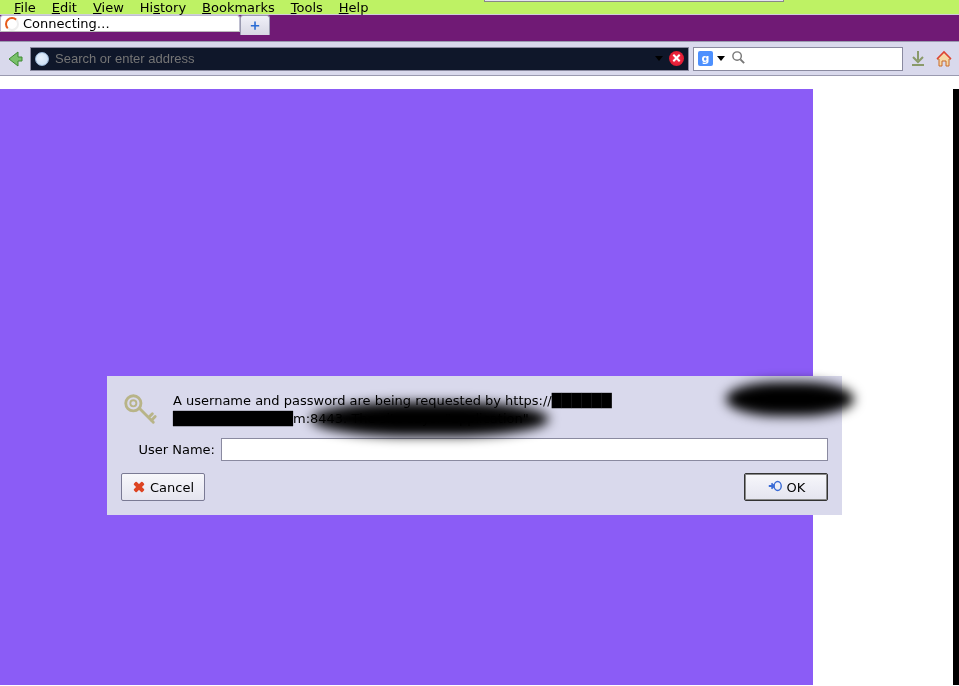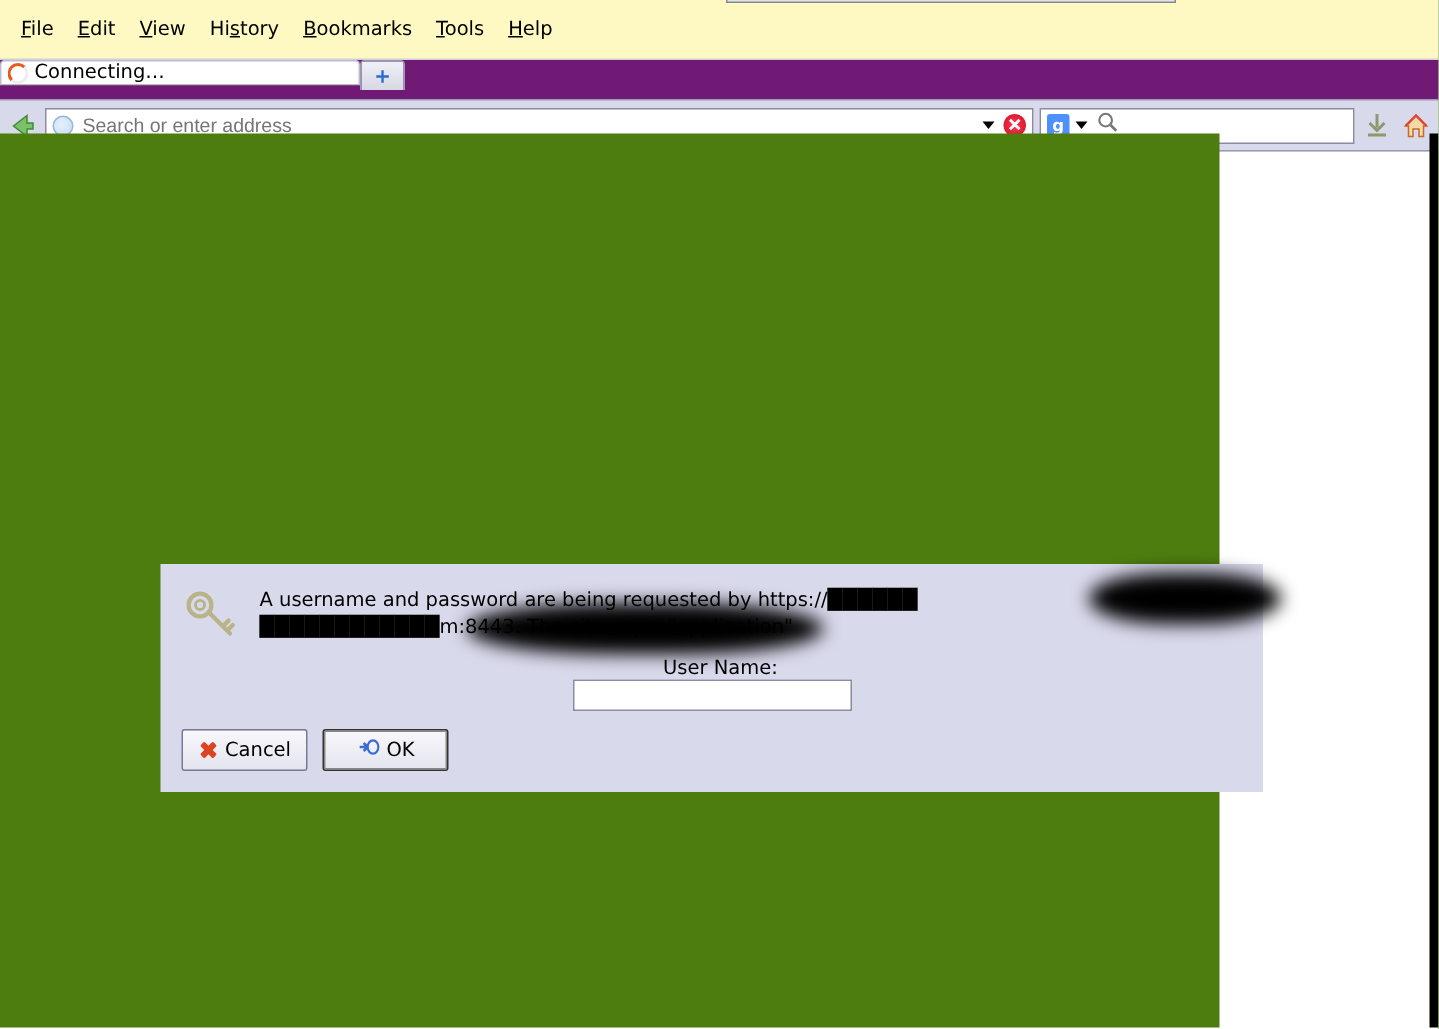--- a/index.html
+++ b/index.html
@@ -10,22 +10,22 @@
     font-size: 13px;
     background: #fff;
     width: 959px;
     height: 686px;
     overflow: hidden;
     position: relative;
   }
 
   
   .menubar {
-    background: #fef9c3;
-    height: 40px;
+    background: #bef264;
+    height: 15px;
     display: flex;
     align-items: center;
     padding: 0 6px;
     border-bottom: 1px solid #d0d0d8;
     position: relative;
   }
   .menubar-item {
     padding: 4px 8px;
     color: #000;
     cursor: pointer;
@@ -98,21 +98,21 @@
     border-bottom: 1px solid #9a9ab0;
   }
   .nav-icon {
     width: 22px; height: 22px;
     display: flex; align-items: center; justify-content: center;
     cursor: pointer;
   }
   .urlbox {
     flex: 1;
     height: 24px;
-    background: #ffffff;
+    background: #0f172a;
     border: 1px solid #8a8aa0;
     display: flex;
     align-items: center;
     padding: 0 4px;
     gap: 4px;
   }
   .urlbox input {
     flex: 1;
     border: none;
     outline: none;
@@ -169,21 +169,21 @@
     color: #222;
   }
   .mag-icon svg { width:15px; height:15px; }
 
   
   .content {
     position: absolute;
     top: 89px; left:0;
     width: 813px;
     height: 596px;
-    background: #4d7c0f;
+    background: #8b5cf6;
   }
   .vscrollbar {
     position: absolute;
     top: 89px;
     right: 0;
     width: 6px;
     height: 596px;
     background: #000;
   }
 
@@ -220,40 +220,39 @@
     border-radius: 50% / 60%;
     filter: blur(6px);
   }
   .redact.a { left: 605px; top: -8px; width: 128px; height: 34px; }
   .redact.b { left: 190px; top: 12px; width: 238px; height: 34px; }
 
   .auth-row {
     display: flex;
     align-items: center;
     margin-bottom: 8px;
-    flex-direction: column;
   }
   .auth-label {
     width: 100px;
     text-align: right;
     padding-right: 6px;
     color: #000;
   }
   .auth-input {
     flex: 1;
     height: 23px;
     border: 1px solid #8a8aa0;
     background: #fff;
     padding: 2px 4px;
     font-size: 13px;
     outline: none;
   }
   .auth-buttons {
     display: flex;
-    justify-content: flex-start;
+    justify-content: space-between;
     gap: 10px;
     margin-top: 12px;
   }
   .dlg-btn {
     height: 28px;
     min-width: 84px;
     border: 1px solid #7a7a94;
     background: linear-gradient(#f7f7fb,#e4e4ef);
     display: flex;
     align-items: center;

